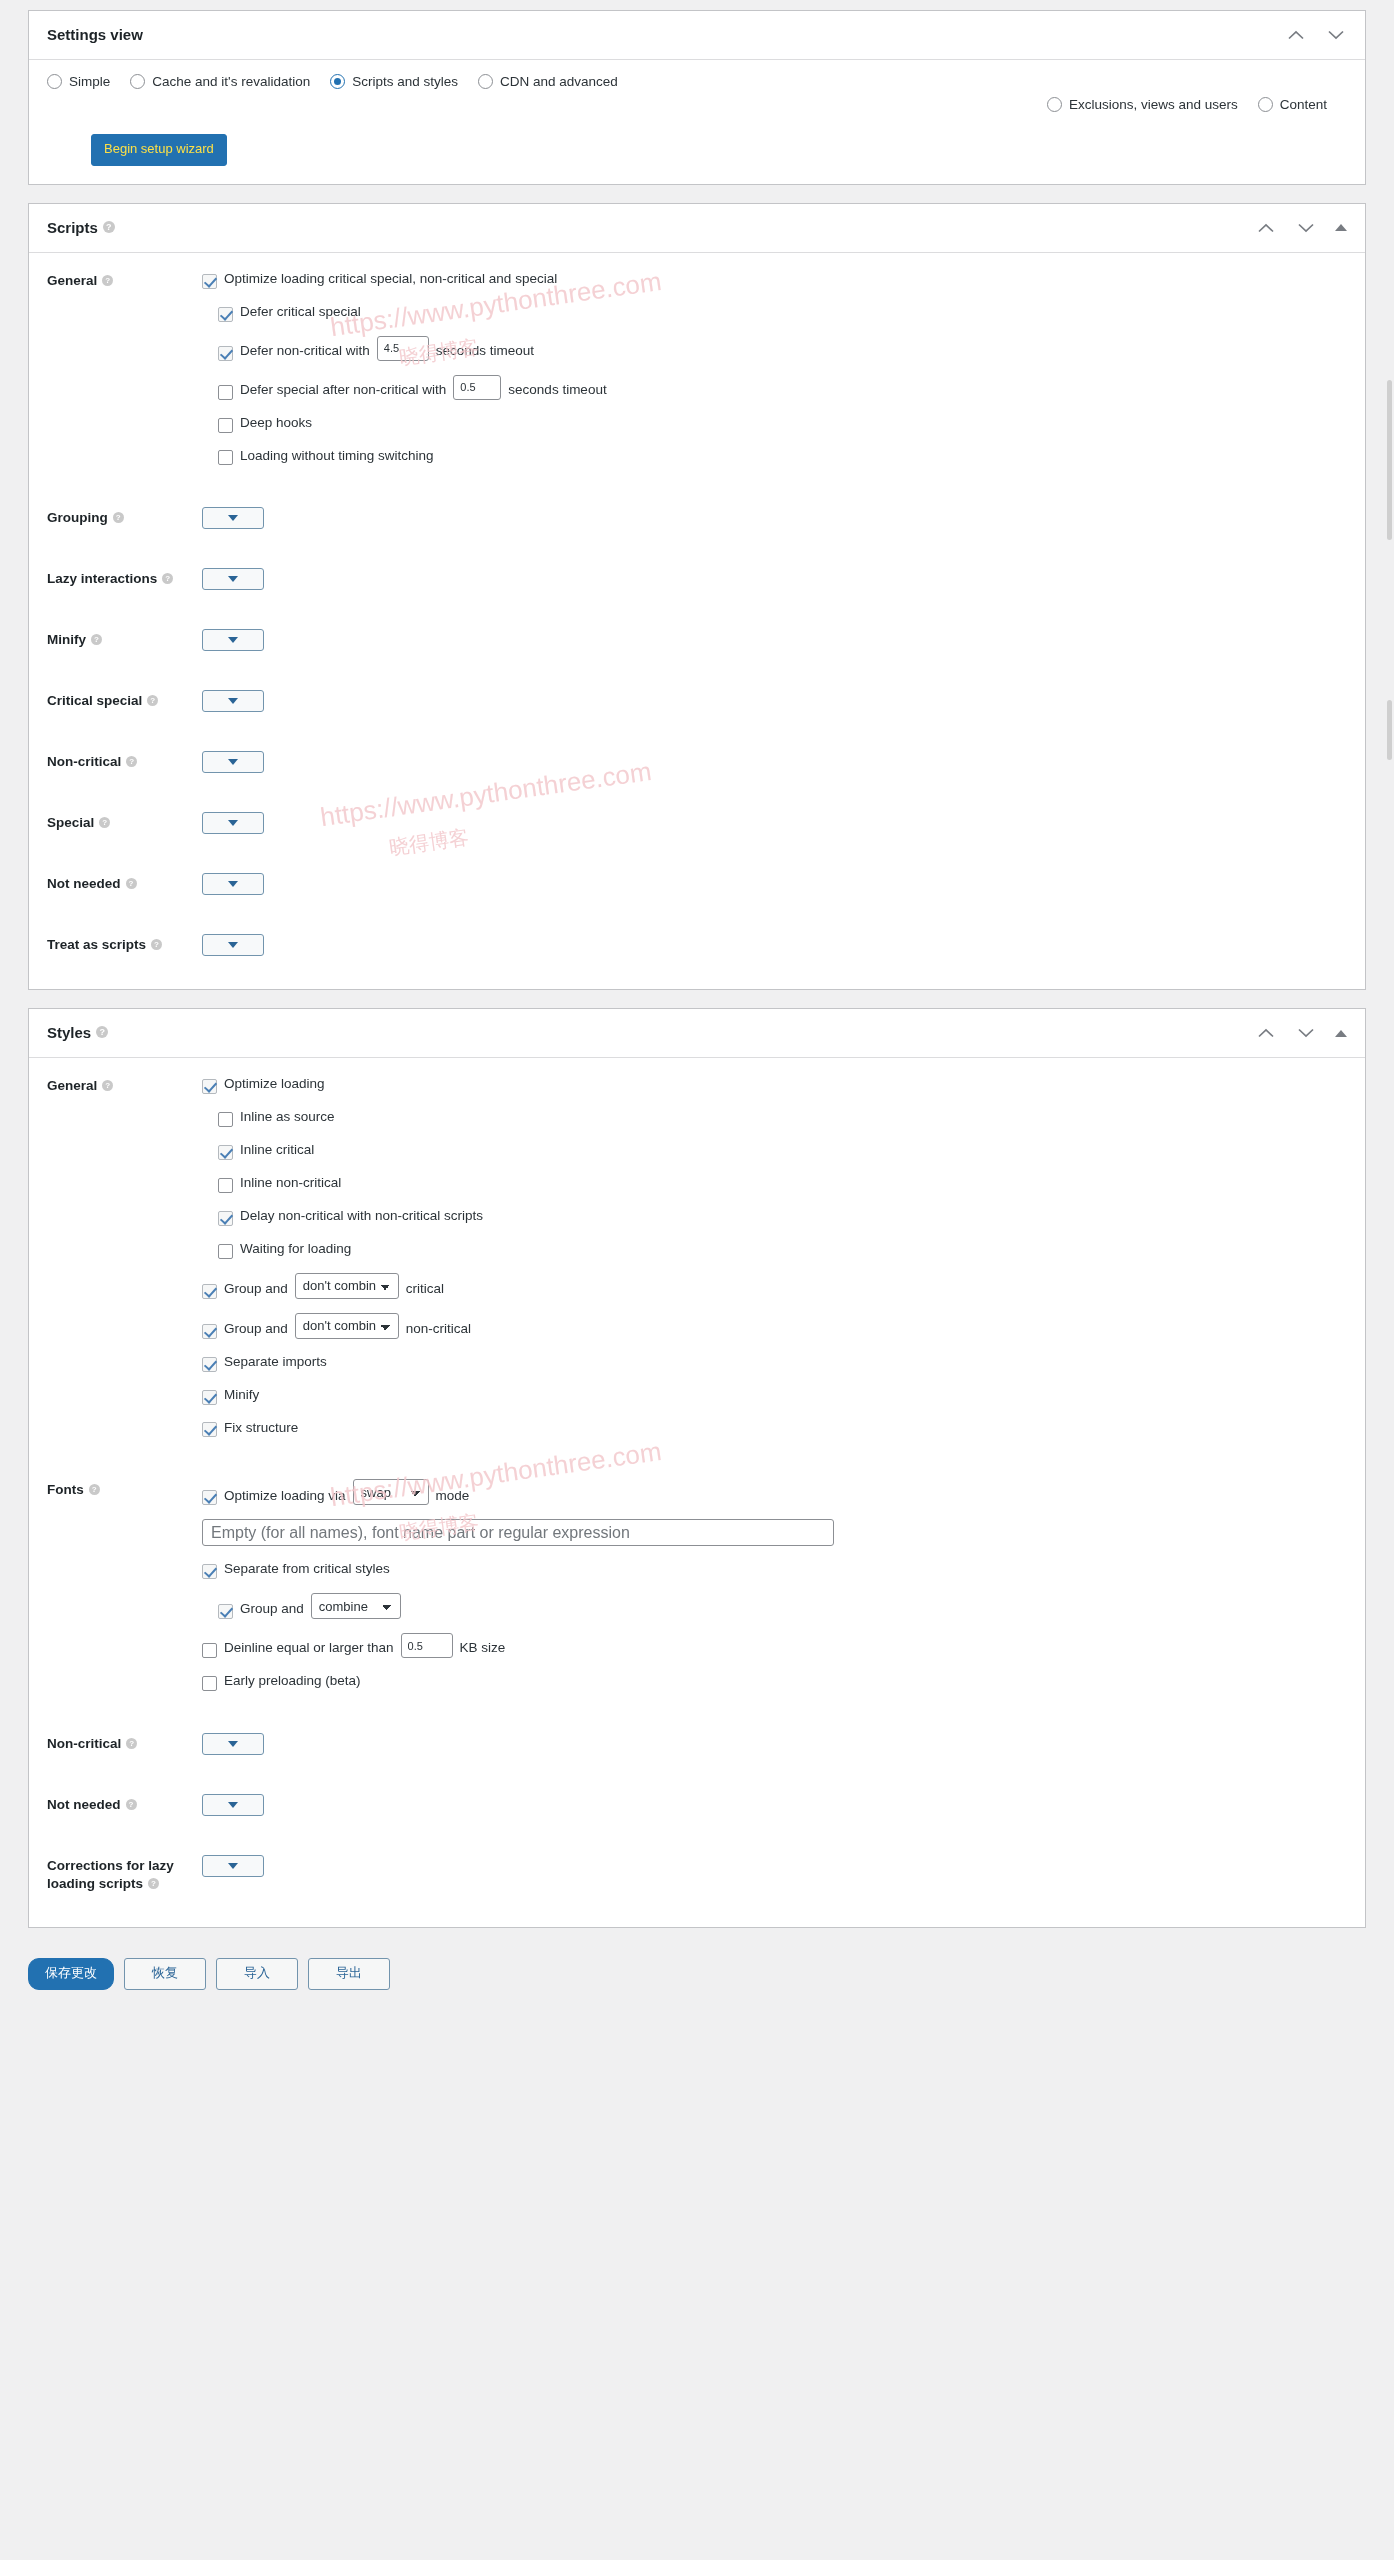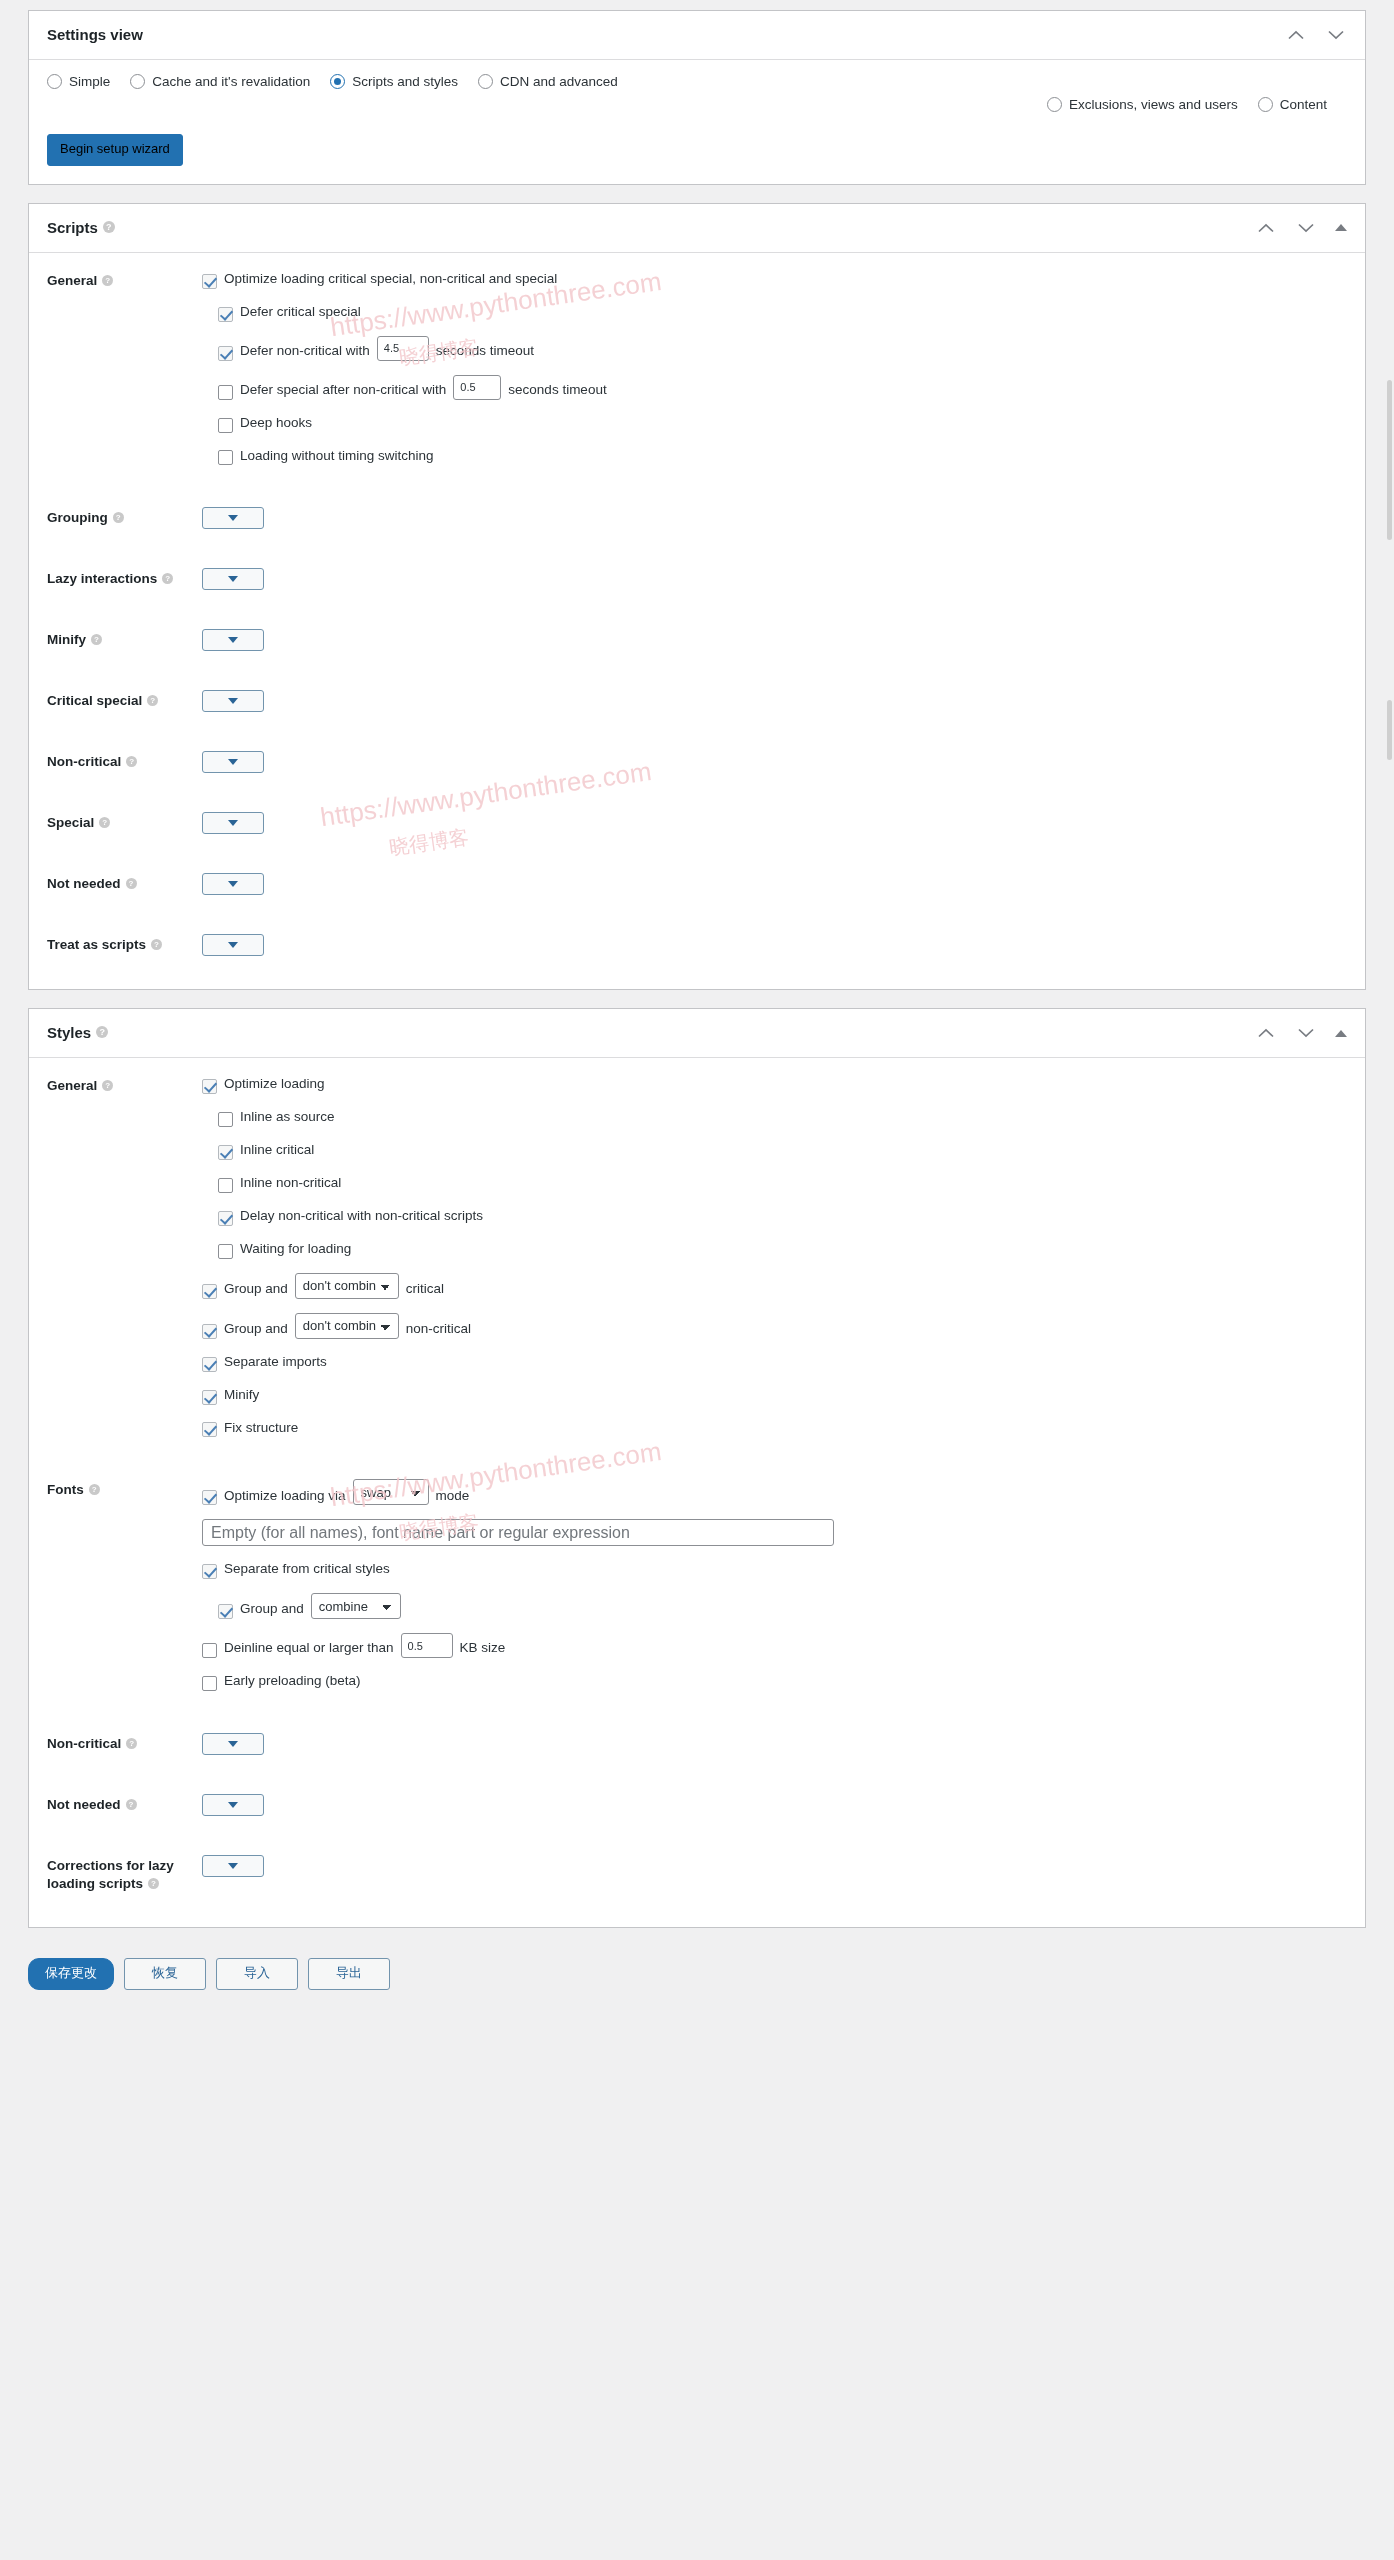--- a/index.html
+++ b/index.html
@@ -107,26 +107,27 @@
     width: 7px; height: 7px;
     border-radius: 50%;
     background: #2271b1;
   }
   .row2 { width: 100%; display: flex; padding-left: 63px; justify-content: flex-end; }
 
   .btn-primary {
     background: #2271b1;
     border: 1px solid #2271b1;
     border-radius: 3px;
-    color: #000000;
+    color: #fde047;
     font-size: 13px;
     padding: 6px 12px 7px 12px;
     cursor: pointer;
     font-family: "Liberation Sans", sans-serif;
     line-height: 1.3;
+    margin-left: 44px;
   }
   .wizard-wrap { margin-top: 14px; }
 
   
   .srow {
     display: flex;
     align-items: flex-start;
     padding: 11px 0 11px 0;
   }
   .slabel {

